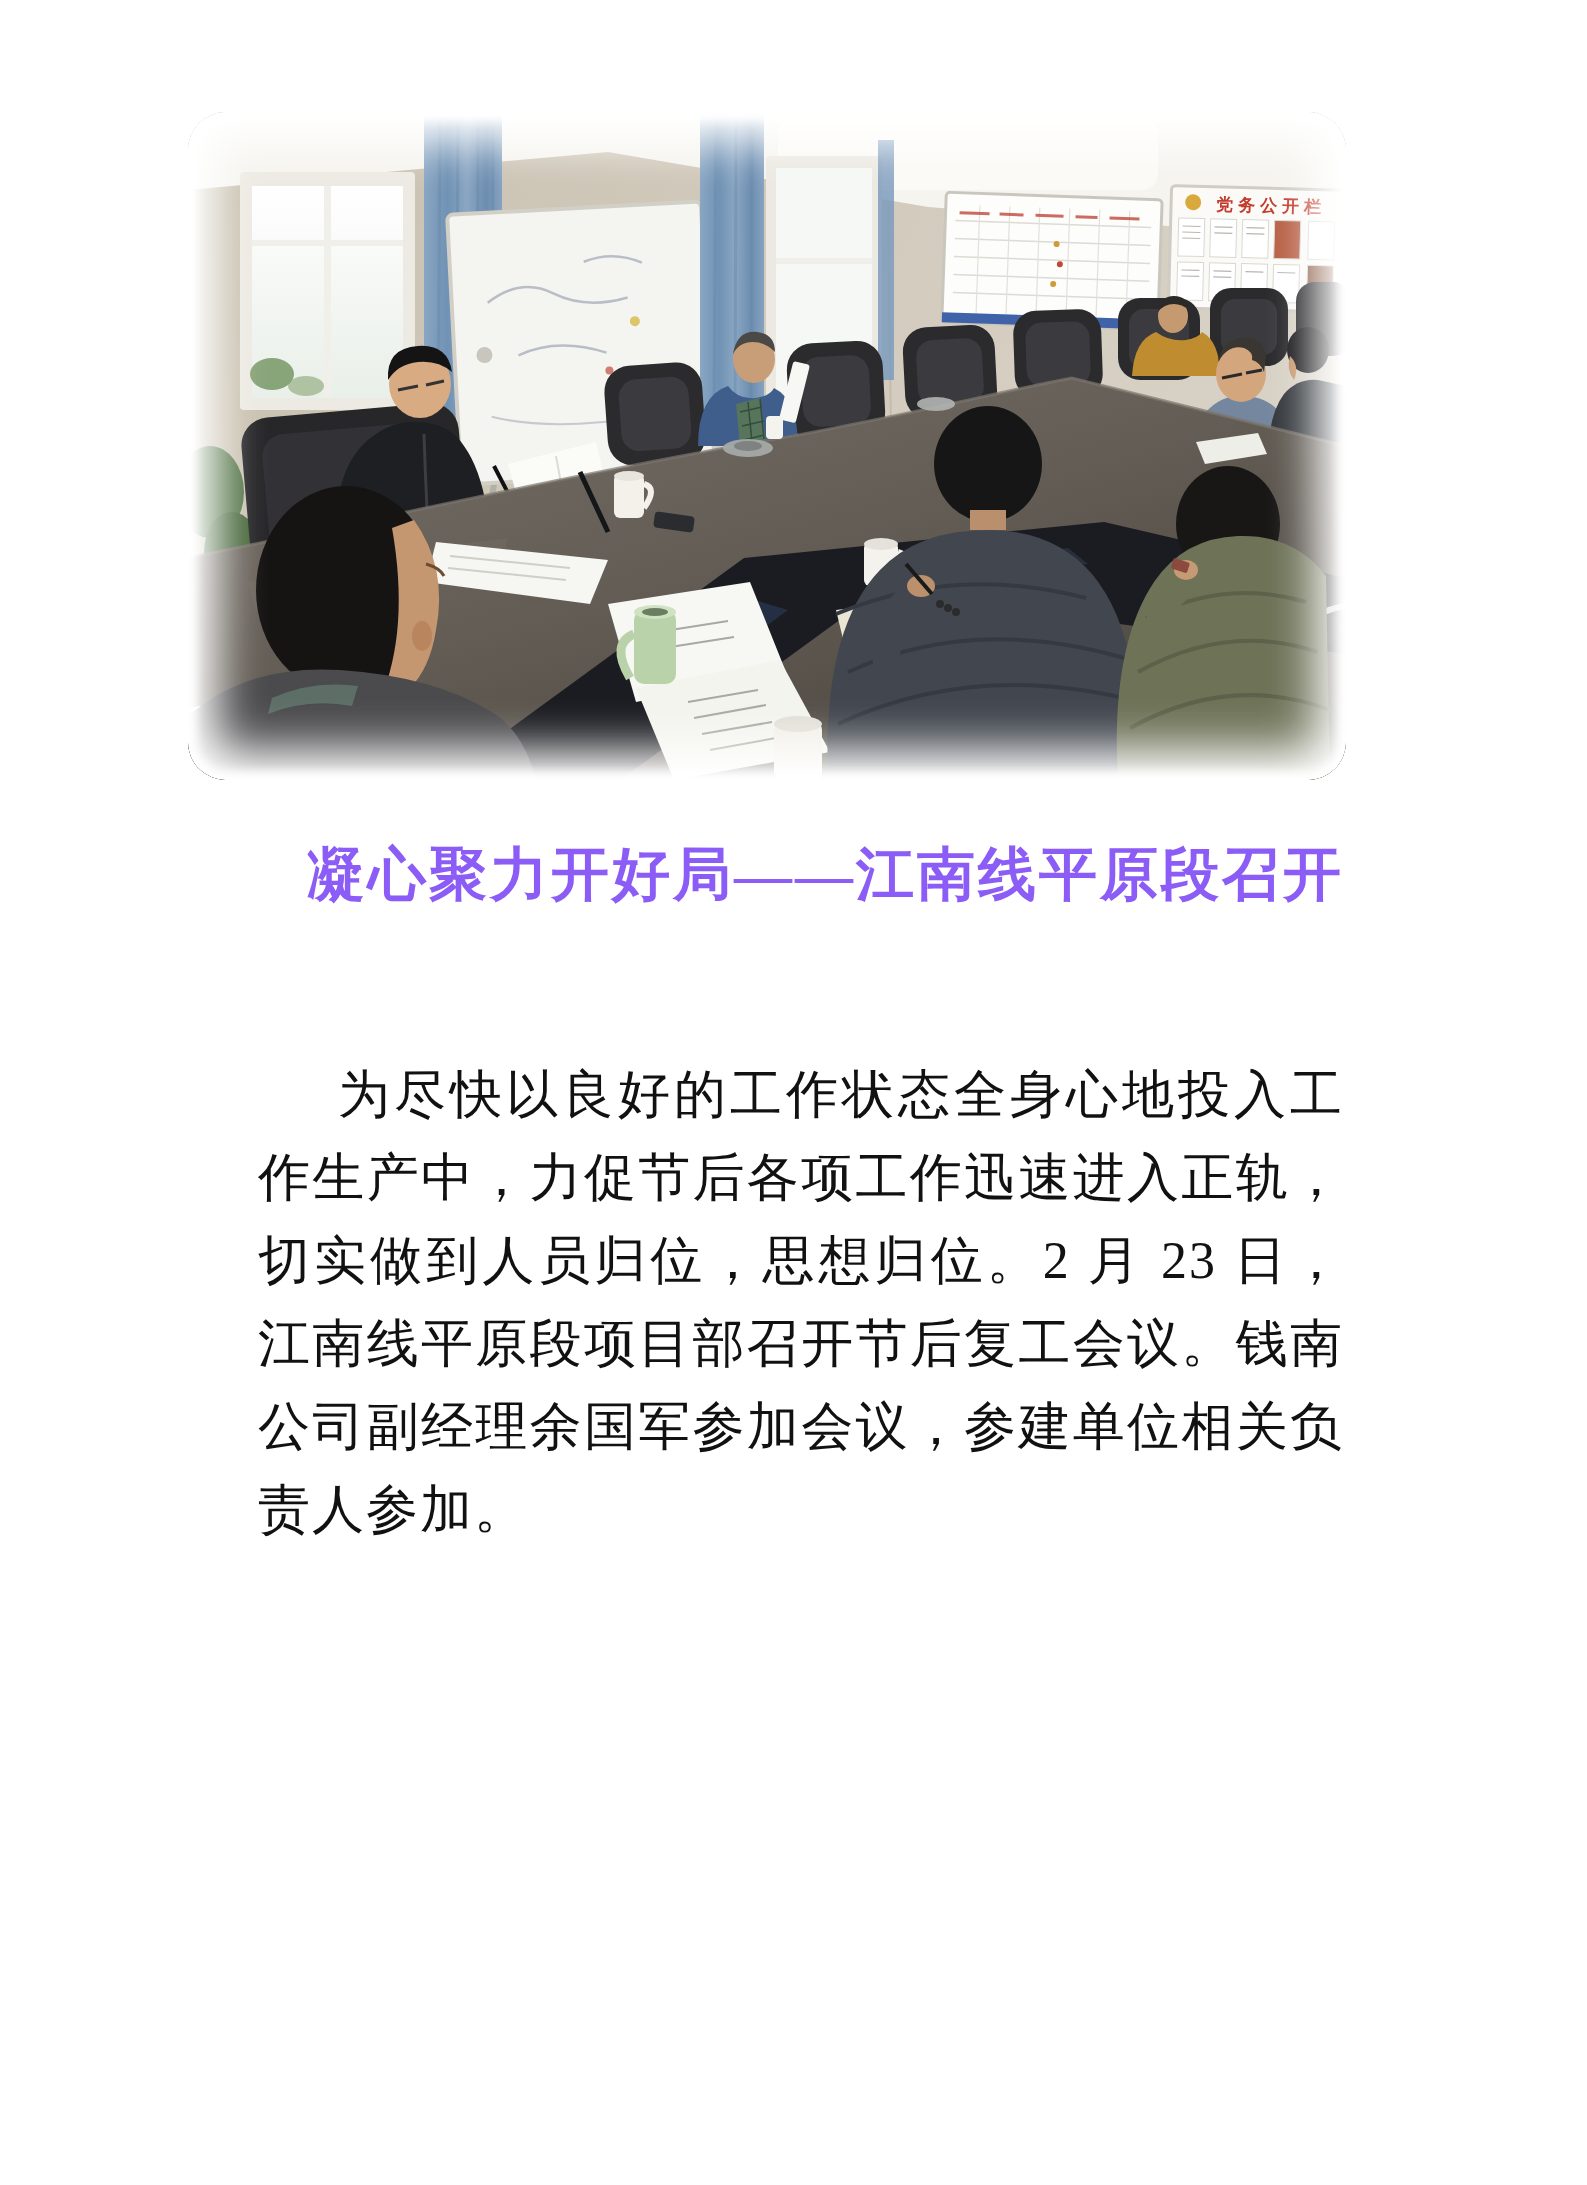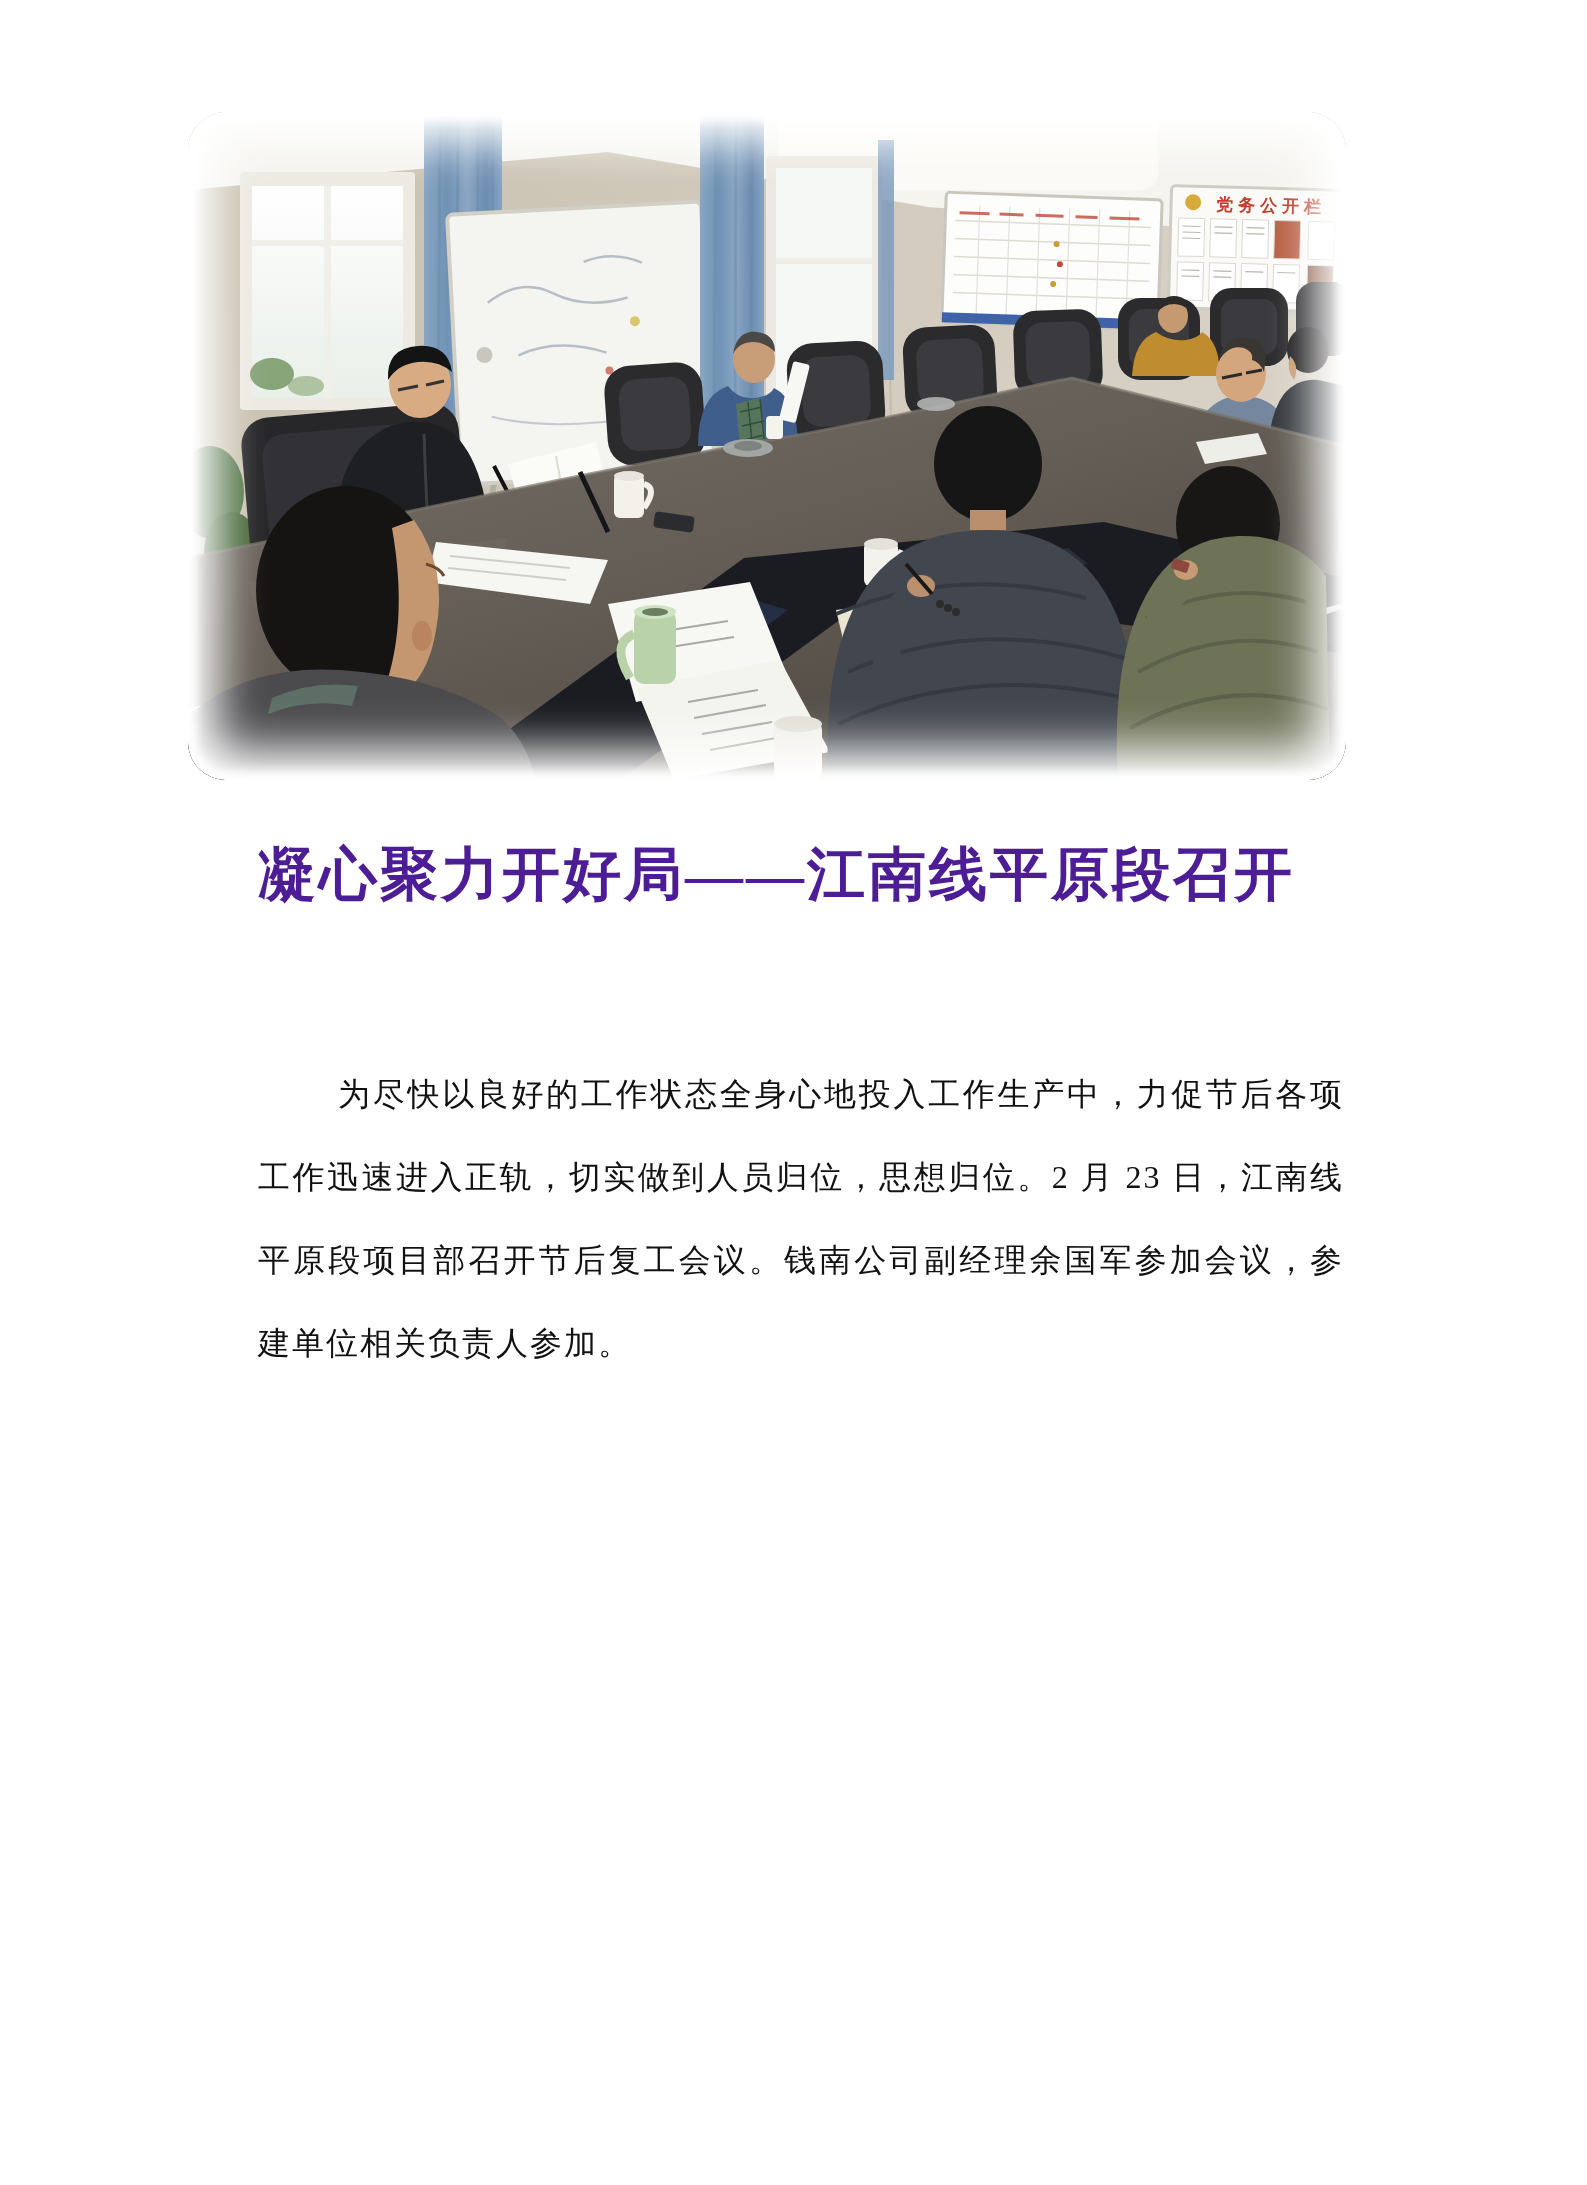--- a/index.html
+++ b/index.html
@@ -19,27 +19,27 @@
   }
   .photo-wrap svg{display:block;width:100%;height:100%;}
   .vignette{
     position:absolute;inset:0;border-radius:38px;
     box-shadow:inset 0 0 46px 30px #ffffff, inset 0 0 10px 8px #ffffff;
     pointer-events:none;
   }
   
   .doc-title{
     position:absolute;left:258px;top:812px;width:1086px;
-    text-align:left;font-weight:bold;color:#4c1d95;
+    text-align:right;font-weight:bold;color:#8b5cf6;
     font-size:58px;line-height:126px;letter-spacing:3px;
   }
   
   .doc-body{
     position:absolute;left:258px;top:1053px;width:1086px;
-    font-size:32px;line-height:83px;letter-spacing:2px;
+    font-size:52px;line-height:83px;letter-spacing:2px;
     color:#111;text-align:justify;
   }
   .doc-body p{margin:0;text-indent:80px;}
 </style>
 </head>
 <body>
 
 <div class="page">
 
   <div class="photo-wrap">

